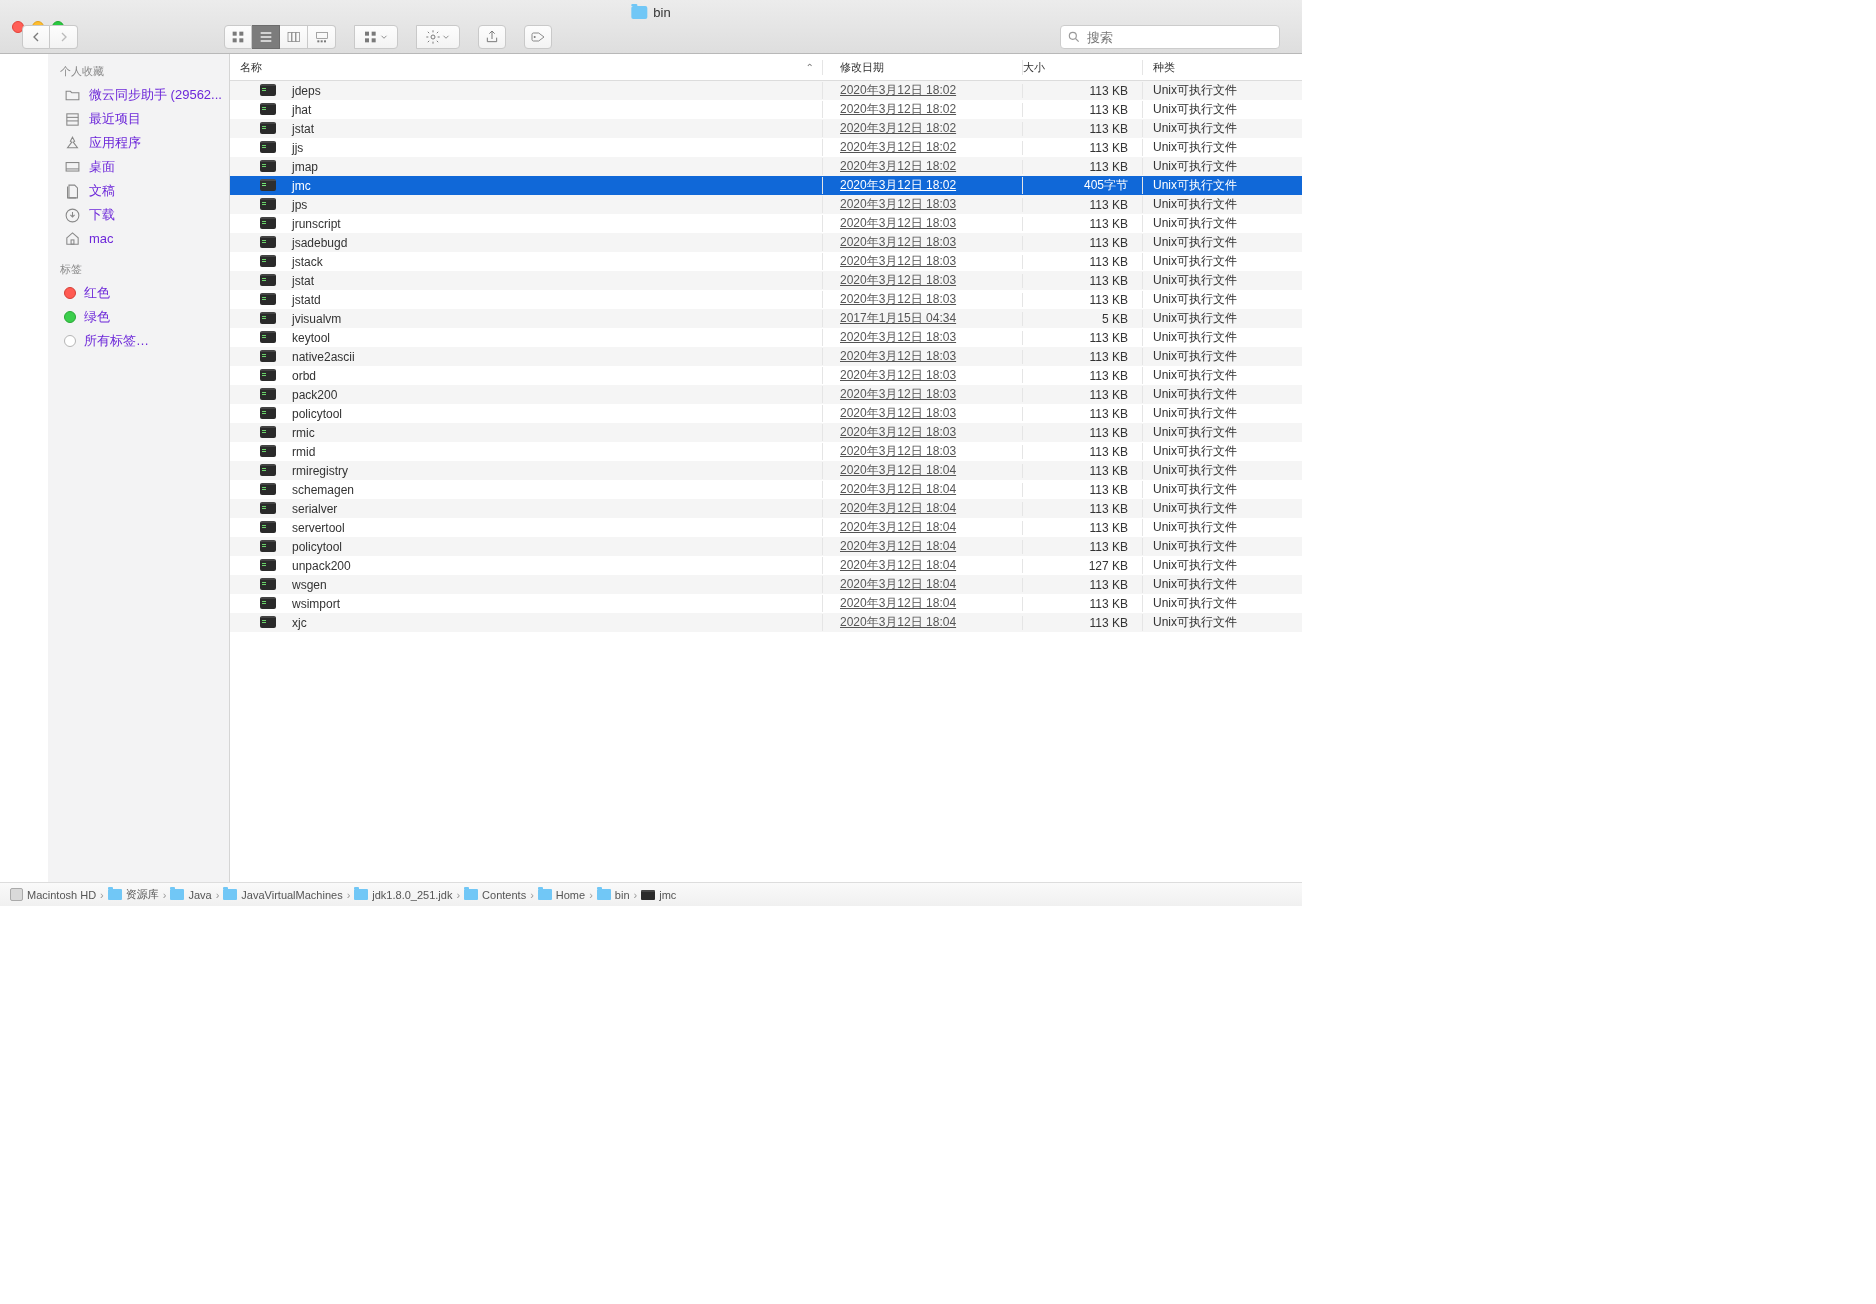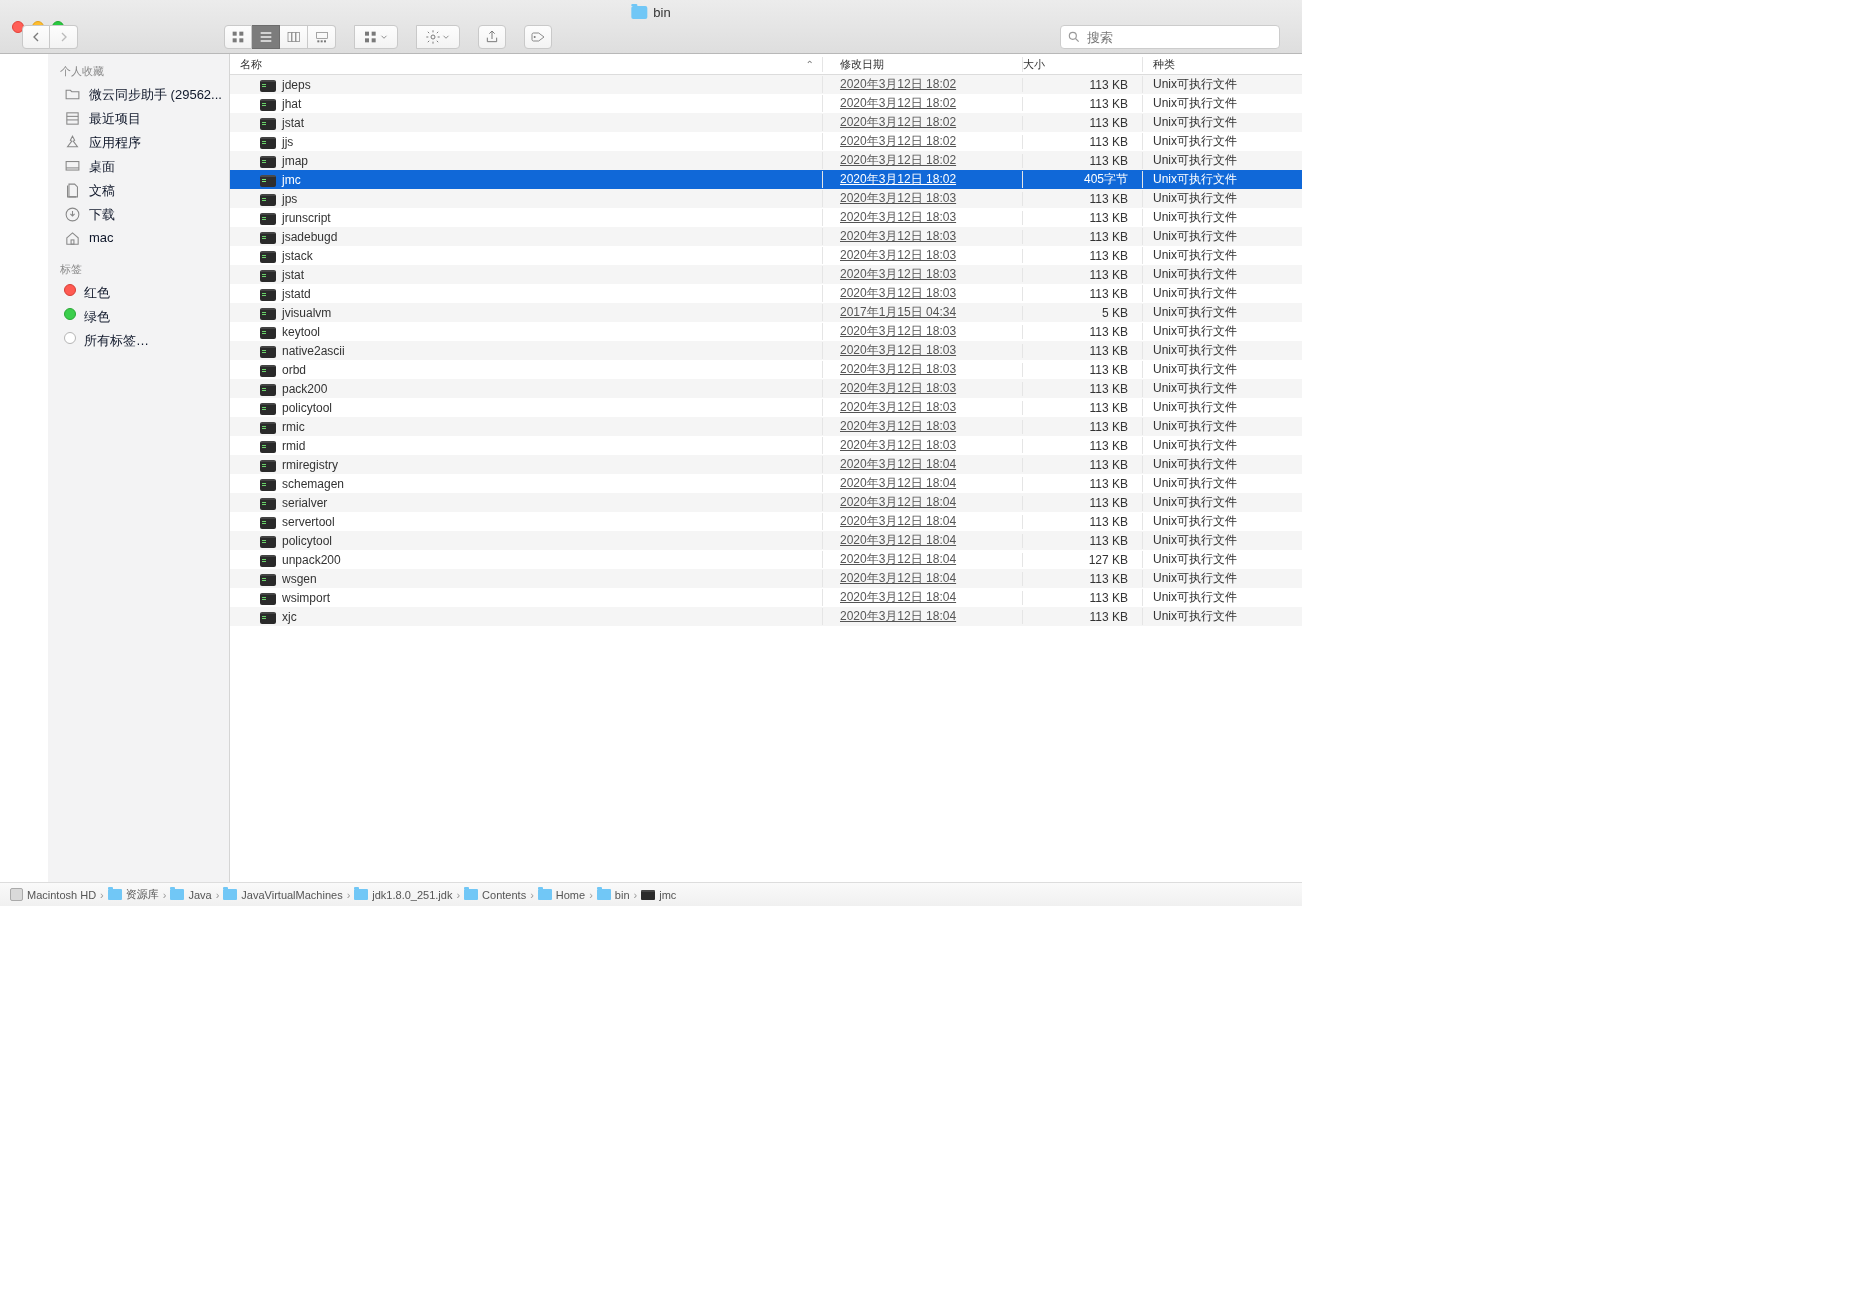--- a/index.html
+++ b/index.html
@@ -27,41 +27,41 @@
     .tb-btn svg { width: 16px; height: 16px; }
     .toolbar-spacer { flex: 1; }
     .search-wrap { display: flex; align-items: center; width: 220px; height: 24px; background: #fff; border: 1px solid #ccc; border-radius: 4px; padding: 0 6px; gap: 6px; }
     .search-wrap input { border: none; outline: none; flex: 1; font-size: 13px; background: transparent; }
     .search-wrap .search-ic { color: #999; }
 
     
     .main { display: flex; height: calc(100% - 54px - 24px); }
     .sidebar { width: 182px; background: #f3f3f4; border-right: 1px solid #d5d5d5; padding-top: 6px; overflow: hidden; margin-left: 48px; }
     .sb-section { font-size: 11px; color: #888; padding: 4px 12px; }
-    .sb-item { display: flex; gap: 8px; padding: 3px 12px 3px 16px; color: #0f172a; font-size: 13px; white-space: nowrap; overflow: hidden; text-overflow: ellipsis; }
+    .sb-item { display: flex; align-items: center; gap: 8px; padding: 3px 12px 3px 16px; color: #6d28d9; font-size: 13px; white-space: nowrap; overflow: hidden; text-overflow: ellipsis; }
     .sb-item svg, .sb-item .sb-dot { flex-shrink: 0; }
     .sb-dot { width: 12px; height: 12px; border-radius: 50%; border: 1px solid #aaa; }
     .sb-dot.red { background: #ff5a52; border-color: #d53e35; }
     .sb-dot.green { background: #3bce4c; border-color: #29a836; }
     .sb-dot.grey { background: #fff; border-color: #b5b5b5; }
 
     
     .content { flex: 1; display: flex; flex-direction: column; position: relative; }
-    .header-row { display: flex; height: 21px; background: #fff; border-bottom: 1px solid #dcdcdc; font-size: 11px; color: #333; align-items: center; }
+    .header-row { display: flex; height: 27px; background: #fff; border-bottom: 1px solid #dcdcdc; font-size: 11px; color: #333; align-items: center; }
     .col-name { flex: 1; padding-left: 10px; display: flex; align-items: center; }
     .sort-arrow { margin-left: auto; margin-right: 8px; color: #777; font-size: 10px; }
     .col-date { width: 200px; padding-left: 17px; border-left: 1px solid #e5e5e5; }
     .col-size { width: 120px; border-left: 1px solid #e5e5e5; }
     .col-kind { width: 160px; padding-left: 10px; padding-right: 10px; border-left: 1px solid #e5e5e5; }
     .file-list { flex: 1; overflow-y: scroll; }
     .row { display: flex; height: 19px; align-items: center; font-size: 12px; color: #333; }
     .row:nth-child(odd) { background: #f5f5f5; }
     .row:nth-child(even) { background: #fff; }
     .row.selected { background: #1068d8 !important; color: #fff; }
-    .row .col-name { display: flex; align-items: flex-end; gap: 6px; padding-left: 30px; }
+    .row .col-name { display: flex; align-items: flex-start; gap: 16px; padding-left: 30px; }
     .exec-icon { width: 16px; height: 12px; background: #2a2a2a; border-radius: 2px; position: relative; flex-shrink: 0; border-top: 2px solid #444; }
     .exec-icon::after { content: ''; position: absolute; left: 2px; top: 2px; width: 4px; height: 1px; background: #6ad46a; box-shadow: 0 2px 0 #6ad46a; }
     .row.selected .exec-icon { filter: brightness(1.1); }
     .row .col-size { text-align: right; padding-right: 14px; }
     .row .col-date { color: #555; text-decoration: underline; }
     .row.selected .col-date { color: #fff; }
 
     
     .pathbar { height: 24px; background: linear-gradient(#fafafa,#f0f0f0); border-top: 1px solid #ddd; display: flex; align-items: center; padding: 0 10px; font-size: 11px; color: #555; gap: 4px; overflow: hidden; }
     .pb-item { display: flex; align-items: center; gap: 4px; }

